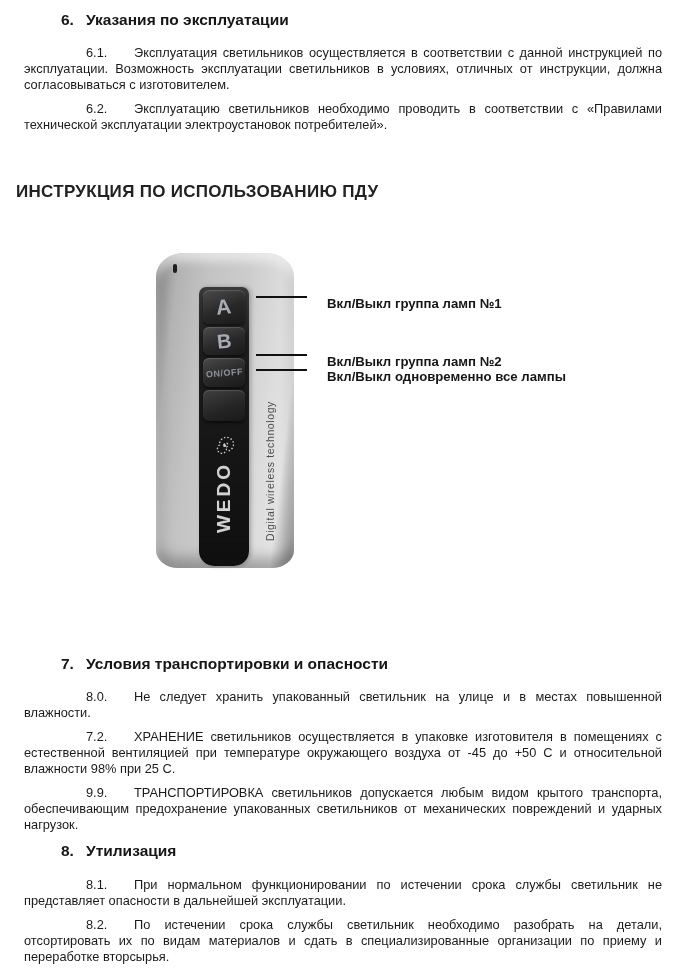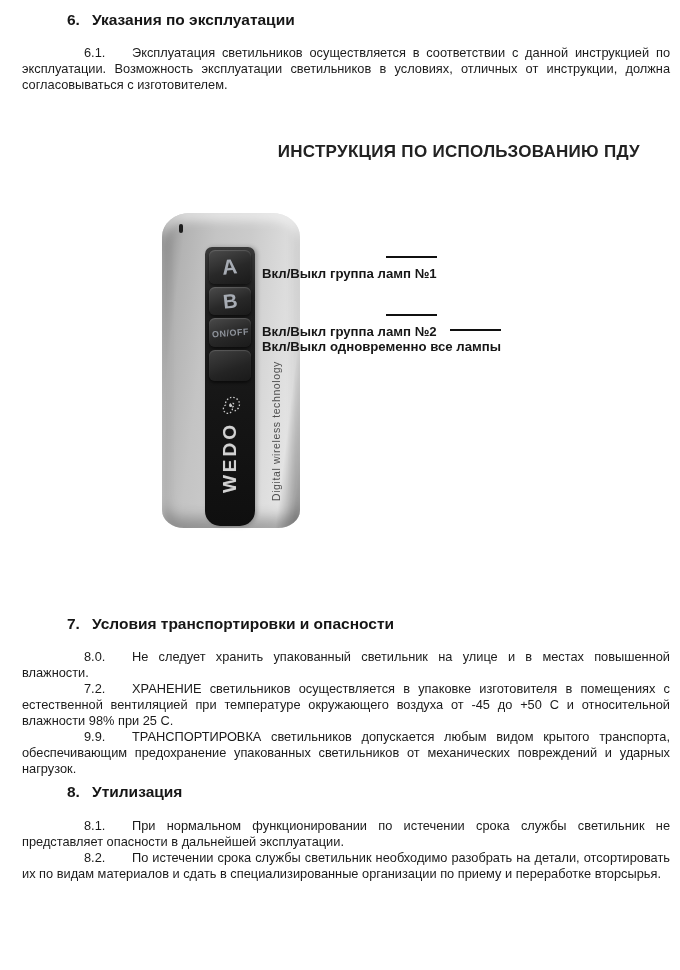--- a/index.html
+++ b/index.html
@@ -4,47 +4,47 @@
 <style>
   * { box-sizing: border-box; }
   html, body { margin: 0; padding: 0; }
   body {
     width: 680px; height: 970px;
     background: #ffffff;
     color: #1b1b1b;
     font-family: "Liberation Sans", sans-serif;
     overflow: hidden;
   }
-  main { padding: 10px 10px 0 22px; }
+  main { padding: 10px 10px 0 16px; }
 
   
   h2.sec-heading {
     margin: 0 0 16px 45px;
     font-size: 15.5px;
     font-weight: bold;
     line-height: 19px;
     color: #161616;
   }
   h2.sec-heading .hnum { display: inline-block; width: 25px; }
 
   
   p.para {
-    margin: 0;
+    margin: 8px;
     font-size: 12.8px;
     line-height: 16px;
     text-align: justify;
     text-indent: 62px;
     color: #1b1b1b;
   }
   p.para .pnum { display: inline-block; width: 48px; text-indent: 0; }
 
   
   h1.pdu-title {
     margin: 48px 30px 0 0;
-    text-align: right;
+    text-align: left;
     font-size: 17px;
     font-weight: bold;
     letter-spacing: 0.3px;
     line-height: 22px;
     color: #222222;
   }
 
   
   figure.remote-figure {
     position: relative;
@@ -120,42 +120,42 @@
     color: #4e4e4e;
     display: flex; align-items: center;
     white-space: nowrap;
   }
 
   
   .callout {
     position: absolute;
     left: 240px;
     height: 16px;
-    display: flex; align-items: flex-end; gap: 8px;
+    display: flex; align-items: flex-start; gap: 20px;
     white-space: nowrap;
-    flex-direction: column;
   }
   .callout-1 { top: 43px; }
   .callout-2 { top: 77px; margin-top: 24px; }
   .callout-3 { top: 116px; }
   .callout-line { width: 51px; height: 0; border-top: 2px solid #101010; }
   .callout-label { font-size: 13.2px; font-weight: bold; color: #161616; }
 
   
   h2.h-sec7 { margin-top: 86px; }
   h2.h-sec8 { margin-top: 5px; margin-bottom: 17px; }
 </style>
 </head>
 <body>
 
 <main>
 
   <h2 class="sec-heading"><span class="hnum">6.</span><span>Указания по эксплуатации</span></h2>
 
   <p class="para"><span class="pnum">6.1.</span><span>Эксплуатация светильников осуществляется в соответствии с данной инструкцией по эксплуатации. Возможность эксплуатации светильников в условиях, отличных от инструкции, должна согласовываться с изготовителем.</span></p>
+  <p class="para"><span class="pnum">6.2.</span><span>Эксплуатацию светильников необходимо проводить в соответствии с «Правилами технической эксплуатации электроустановок потребителей».</span></p>
 
   <h1 class="pdu-title">ИНСТРУКЦИЯ ПО ИСПОЛЬЗОВАНИЮ ПДУ</h1>
 
   <figure class="remote-figure">
     <div class="remote">
       <span class="led"></span>
       <div class="strip">
         <div class="btn btn-a">
             <span>A</span>
           </div>

